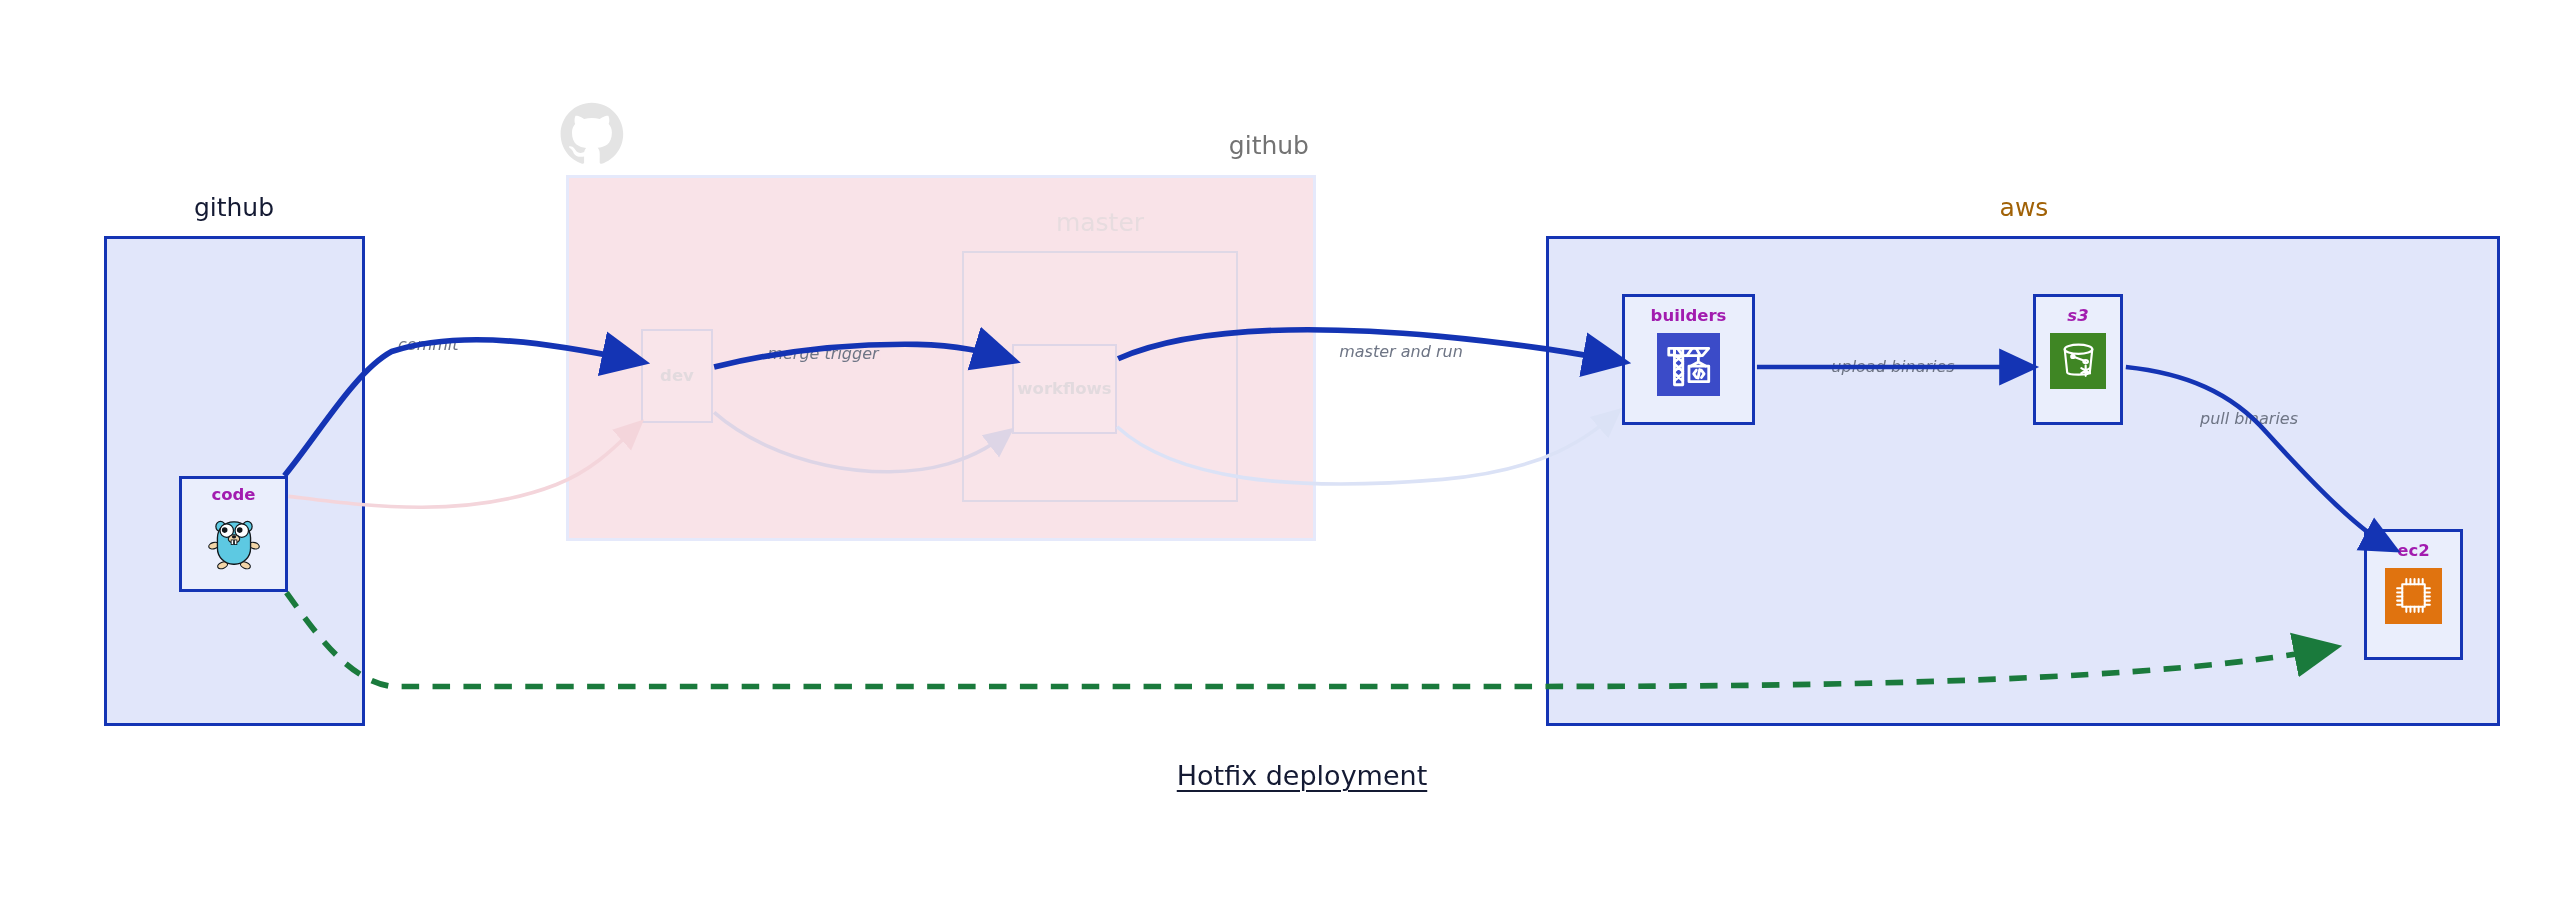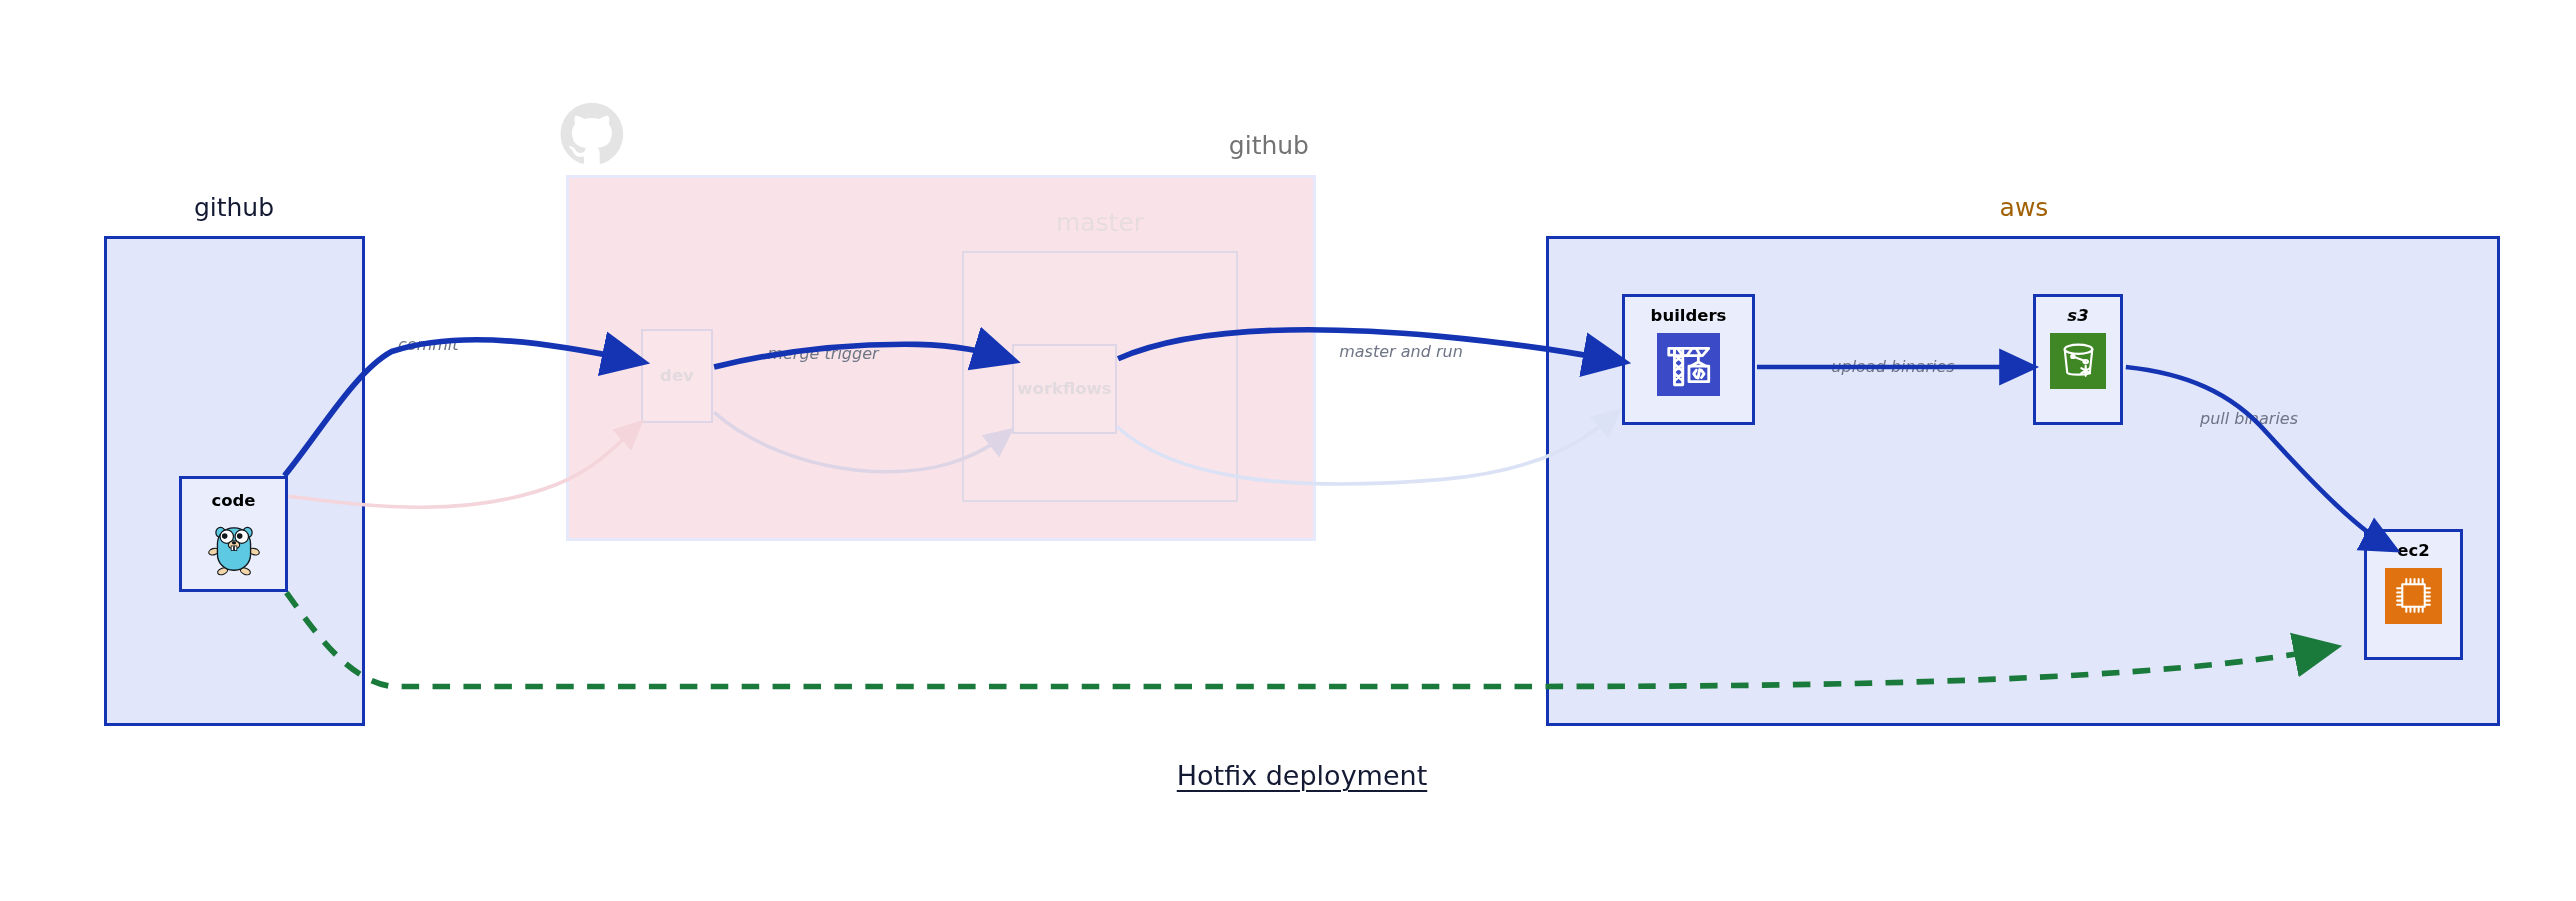--- a/index.html
+++ b/index.html
@@ -31,26 +31,26 @@
     background:#e1e6fa;border:3.6px solid #1434b4;}
   #lbl-aws{left:2024px;top:195px;transform:translateX(-50%);color:#a16207;}
 
   
   .node{position:absolute;box-sizing:border-box;display:flex;flex-direction:column;
         align-items:center;}
   .node-title{font-size:16.5px;font-weight:700;line-height:1;white-space:nowrap;}
   .node-art{display:flex;align-items:center;justify-content:center;}
 
   .node.solid{background:#eaeefc;border:3.1px solid #1434b4;}
-  .node.solid .node-title{color:#000000;text-align:right;}
+  .node.solid .node-title{color:#a21caf;text-align:right;}
 
   .node.ghost{background:rgba(255,255,255,0.10);border:2.6px solid #ded6e7;}
   .node.ghost .node-title{color:#e2dade;}
 
-  #node-code{left:179px;top:476px;width:109px;height:116px;padding-top:14px;}
+  #node-code{left:179px;top:476px;width:109px;height:116px;padding-top:8px;}
   #node-builders{left:1622px;top:294px;width:133px;height:131px;padding-top:11.3px;}
   #node-s3{left:2033px;top:294px;width:90px;height:131px;padding-top:11.3px;font-style:italic;}
   #node-ec2{left:2364px;top:529px;width:99px;height:131px;padding-top:11.3px;}
 
   #node-dev{left:641px;top:329px;width:72px;height:94px;
             justify-content:center;}
   #node-workflows{left:1012px;top:344px;width:105px;height:90px;
             justify-content:center;}
   #node-dev .node-title,#node-workflows .node-title{margin:0;}
 

